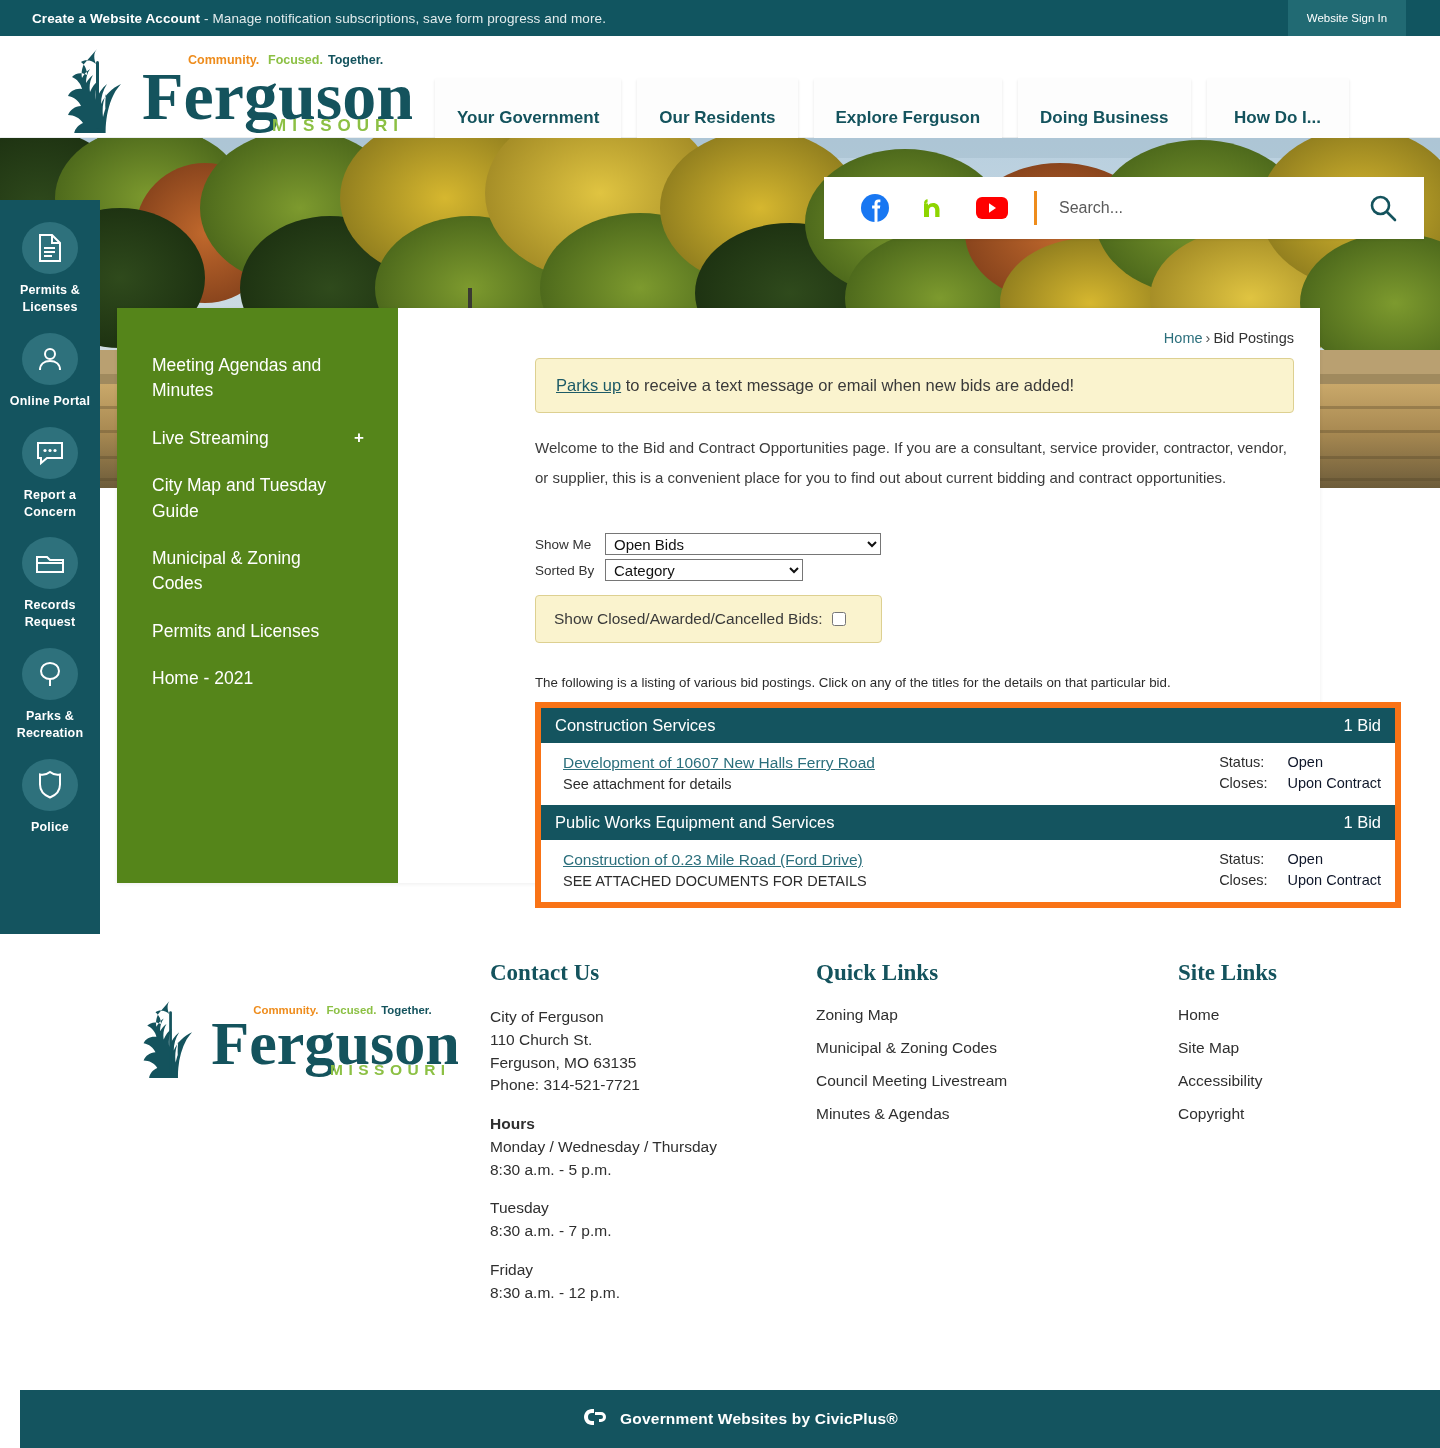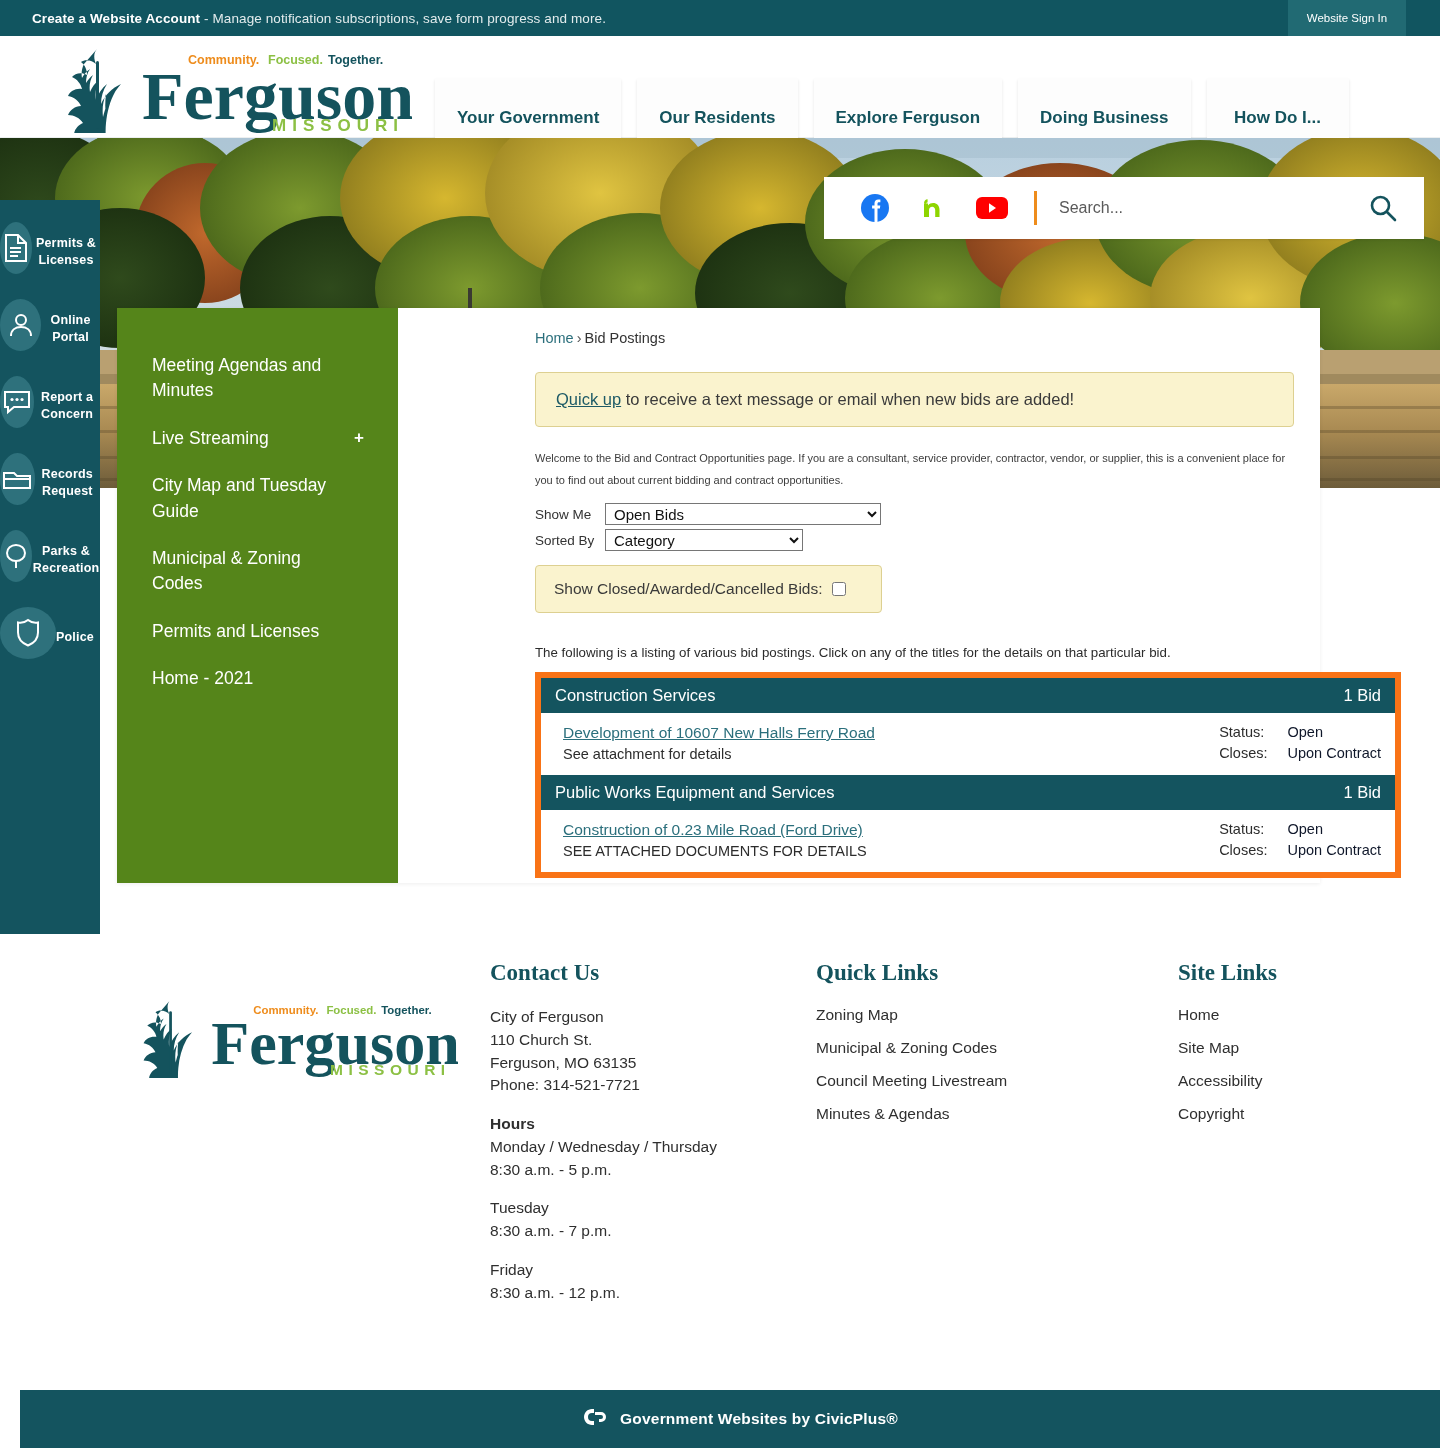--- a/index.html
+++ b/index.html
@@ -63,21 +63,21 @@
 
   
   .rail {
     position: absolute; left: 0; top: 200px;
     width: 100px; height: 734px;
     background: #14545f;
     z-index: 5;
     padding-top: 22px;
   }
   .rail-item {
-    display: flex; flex-direction: row; align-items: center;
+    display: flex; flex-direction: column; align-items: center;
     margin-bottom: 17px; cursor: pointer;
   }
   .rail-badge {
     width: 56px; height: 52px; border-radius: 50%;
     background: #2e717c;
     display: flex; align-items: center; justify-content: center;
     margin-bottom: 8px;
   }
   .rail-label {
     color: #ffffff; font-size: 12.5px; font-weight: bold;
@@ -122,33 +122,33 @@
     color: #ffffff; font-size: 17.5px;
     padding: 11px 34px 11px 35px;
     line-height: 1.45; cursor: pointer;
     display: flex; justify-content: space-between; align-items: flex-start;
     gap: 10px;
   }
   .subnav-plus { font-size: 17px; font-weight: bold; flex-shrink: 0; }
 
   .main-col { position: absolute; left: 281px; top: 0; width: 922px; padding: 22px 26px 0 137px; }
 
-  .breadcrumb { font-size: 14.5px; color: #333; margin-bottom: 26px; }
+  .breadcrumb { font-size: 14.5px; color: #333; margin-bottom: 12px; text-align: right; }
   .breadcrumb a { color: #2b6f7c; text-decoration: none; cursor: pointer; }
   .crumb-sep { color: #555; margin: 0 3px; }
 
   .notice {
     background: #faf3ce; border: 1px solid #ddd091;
     border-radius: 4px;
     padding: 17px 20px; font-size: 16.5px; color: #3a3a3a;
     margin-bottom: 20px;
   }
   .notice a { color: #1d5a66; text-decoration: underline; cursor: pointer; }
 
-  .intro { font-size: 11px; color: #3c3c3c; line-height: 2.0; margin-bottom: 12px; max-width: 870px; }
+  .intro { font-size: 15px; color: #3c3c3c; line-height: 2.0; margin-bottom: 40px; max-width: 870px; }
 
   .form-row { display: flex; align-items: center; margin-bottom: 4px; }
   .form-label { font-size: 13.5px; color: #333; width: 70px; }
   select.ctl {
     font-family: "Liberation Sans", sans-serif;
     font-size: 15px; color: #111;
     border: 1px solid #767676; background:#fff;
     padding: 1px 4px; height: 22px;
   }
   #showme-select { width: 276px; }
@@ -466,21 +466,21 @@
     </div>
   </div>
 
   <div class="main-col">
 
     <div class="breadcrumb">
       <a>Home</a><span class="crumb-sep">›</span><span>Bid Postings</span>
     </div>
 
     <div class="notice">
-      <a>Quick up</a><span> to receive a text message or email when new bids are added!</span>
+      <a>Parks up</a><span> to receive a text message or email when new bids are added!</span>
     </div>
 
     <div class="intro">Welcome to the Bid and Contract Opportunities page. If you are a consultant, service provider, contractor, vendor, or supplier, this is a convenient place for you to find out about current bidding and contract opportunities.</div>
 
     <div class="form-row">
       <div class="form-label">Show Me</div>
       <select class="ctl" id="showme-select">
         <option>Open Bids</option>
       </select>
     </div>

